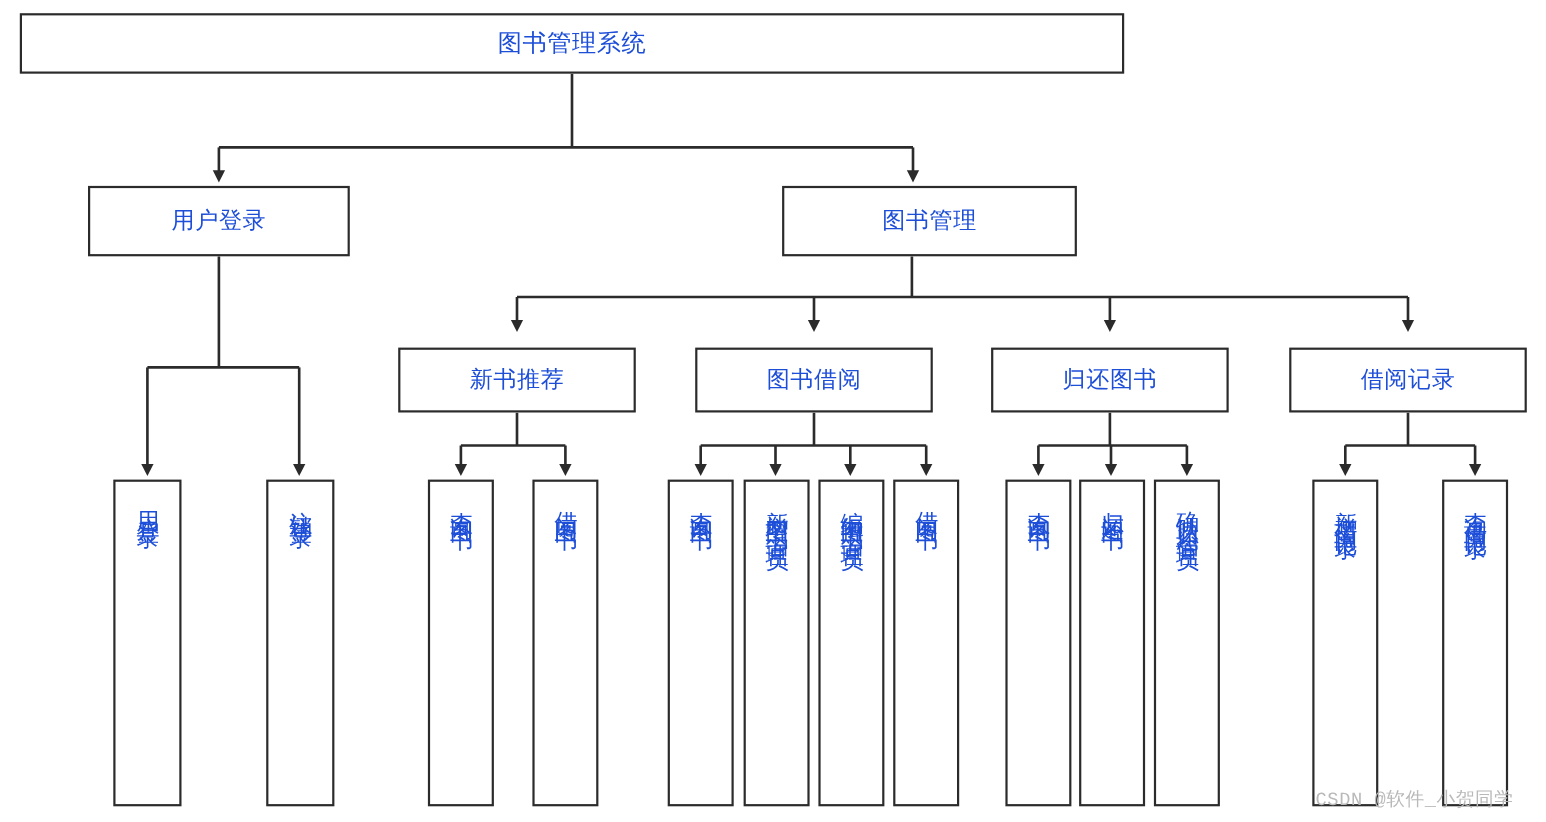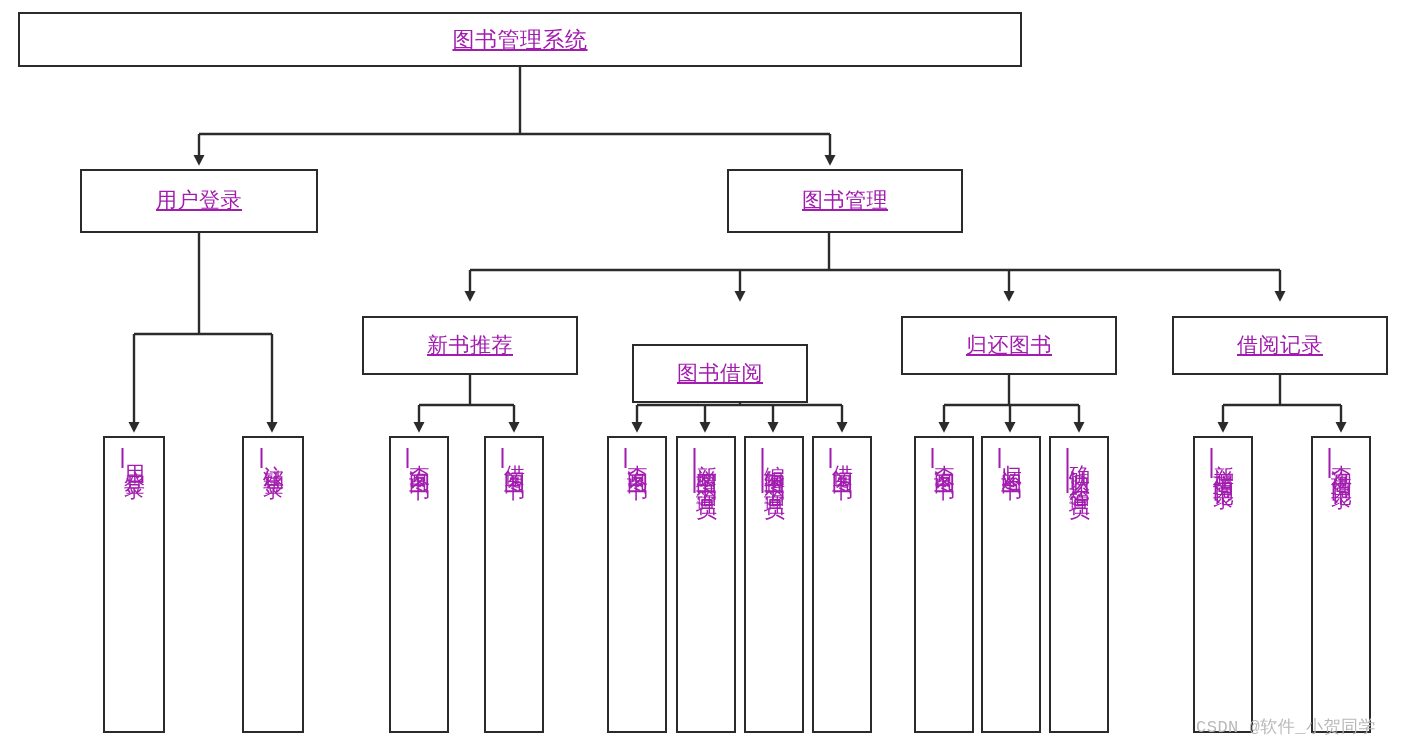--- a/index.html
+++ b/index.html
@@ -27,23 +27,22 @@
     pointer-events: none;
   }
   .node {
     position: absolute;
     box-sizing: border-box;
     background: #ffffff;
     border: 2.2px solid #2b2b2b;
     display: flex;
     align-items: center;
     justify-content: center;
-    color: #a21caf;
+    color: #1d4ed8;
     z-index: 2;
-    text-decoration: underline;
   }
   .node .lbl {
     display: block;
     text-align: center;
     line-height: 1.14;
     letter-spacing: 0.5px;
     white-space: pre-line;
   }
   .node.horiz .lbl {
     font-size: 21px;
@@ -130,28 +129,28 @@
     </g>
   </svg>
 
   <div class="node root horiz" style="left:18px; top:12px; width:1004px; height:55px;">
     <span class="lbl">图书管理系统</span>
   </div>
 
   <div class="node horiz" style="left:80px; top:169px; width:238px; height:64px;">
     <span class="lbl">用户登录</span>
   </div>
-  <div class="node horiz" style="left:727px; top:169px; width:236px; height:64px;">
+  <div class="node horiz" style="left:711px; top:169px; width:268px; height:64px;">
     <span class="lbl">图书管理</span>
   </div>
 
   <div class="node horiz" style="left:362px; top:316px; width:216px; height:59px;">
     <span class="lbl">新书推荐</span>
   </div>
-  <div class="node horiz" style="left:632px; top:316px; width:176px; height:59px;margin-top:28px;">
+  <div class="node horiz" style="left:632px; top:316px; width:216px; height:59px;">
     <span class="lbl">图书借阅</span>
   </div>
   <div class="node horiz" style="left:901px; top:316px; width:216px; height:59px;">
     <span class="lbl">归还图书</span>
   </div>
   <div class="node horiz" style="left:1172px; top:316px; width:216px; height:59px;justify-content:center;">
     <span class="lbl">借阅记录</span>
   </div>
 
   <div class="node vert" style="left:103px; top:436px; width:62px; height:297px;">

